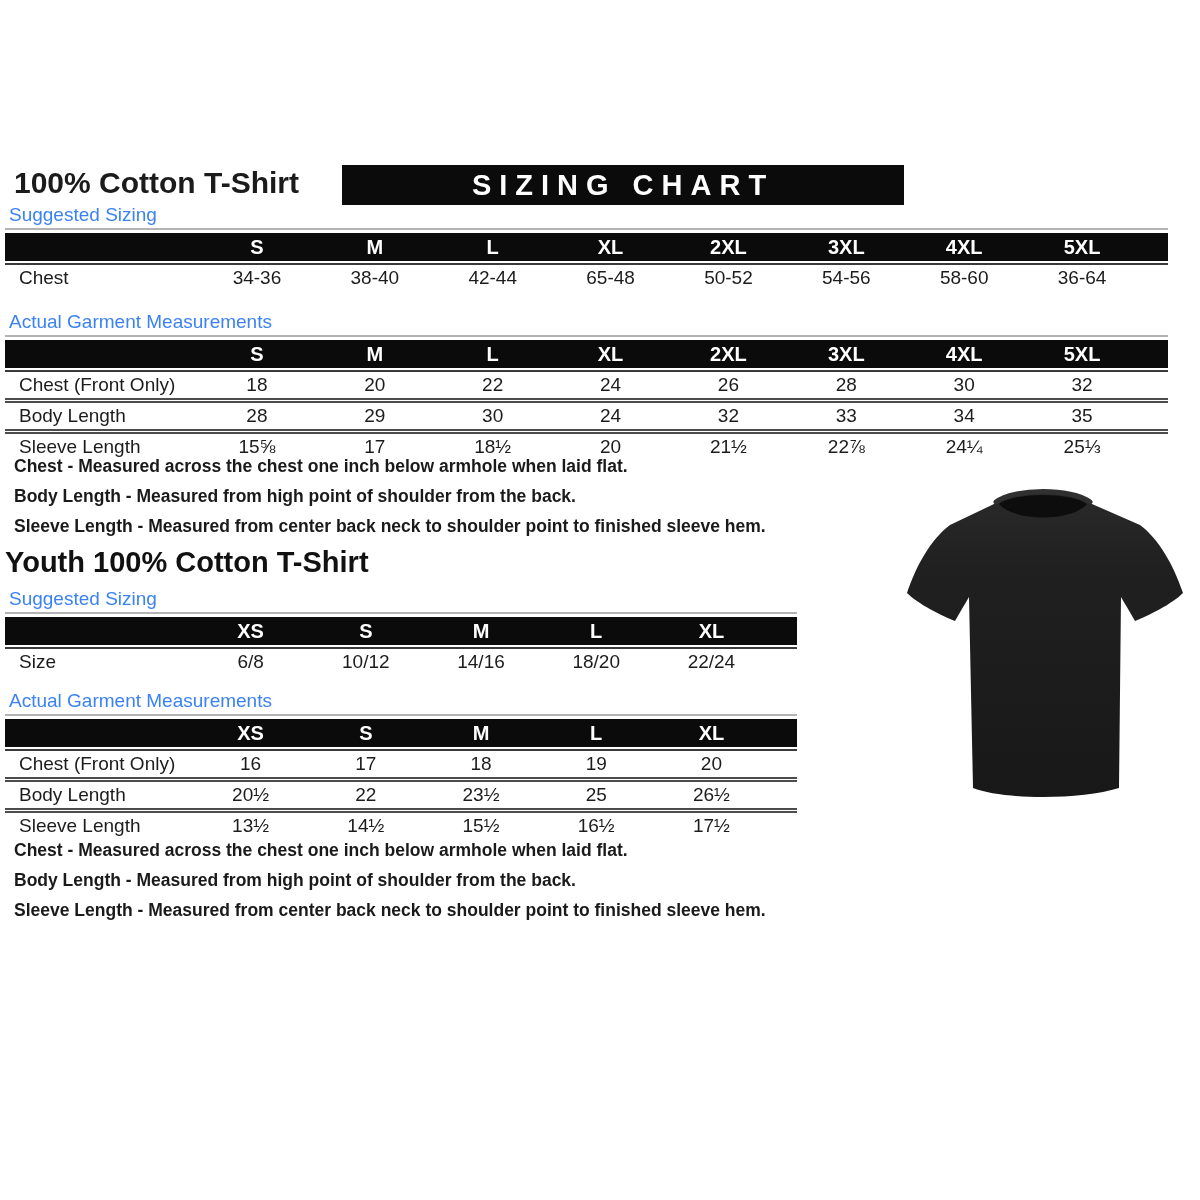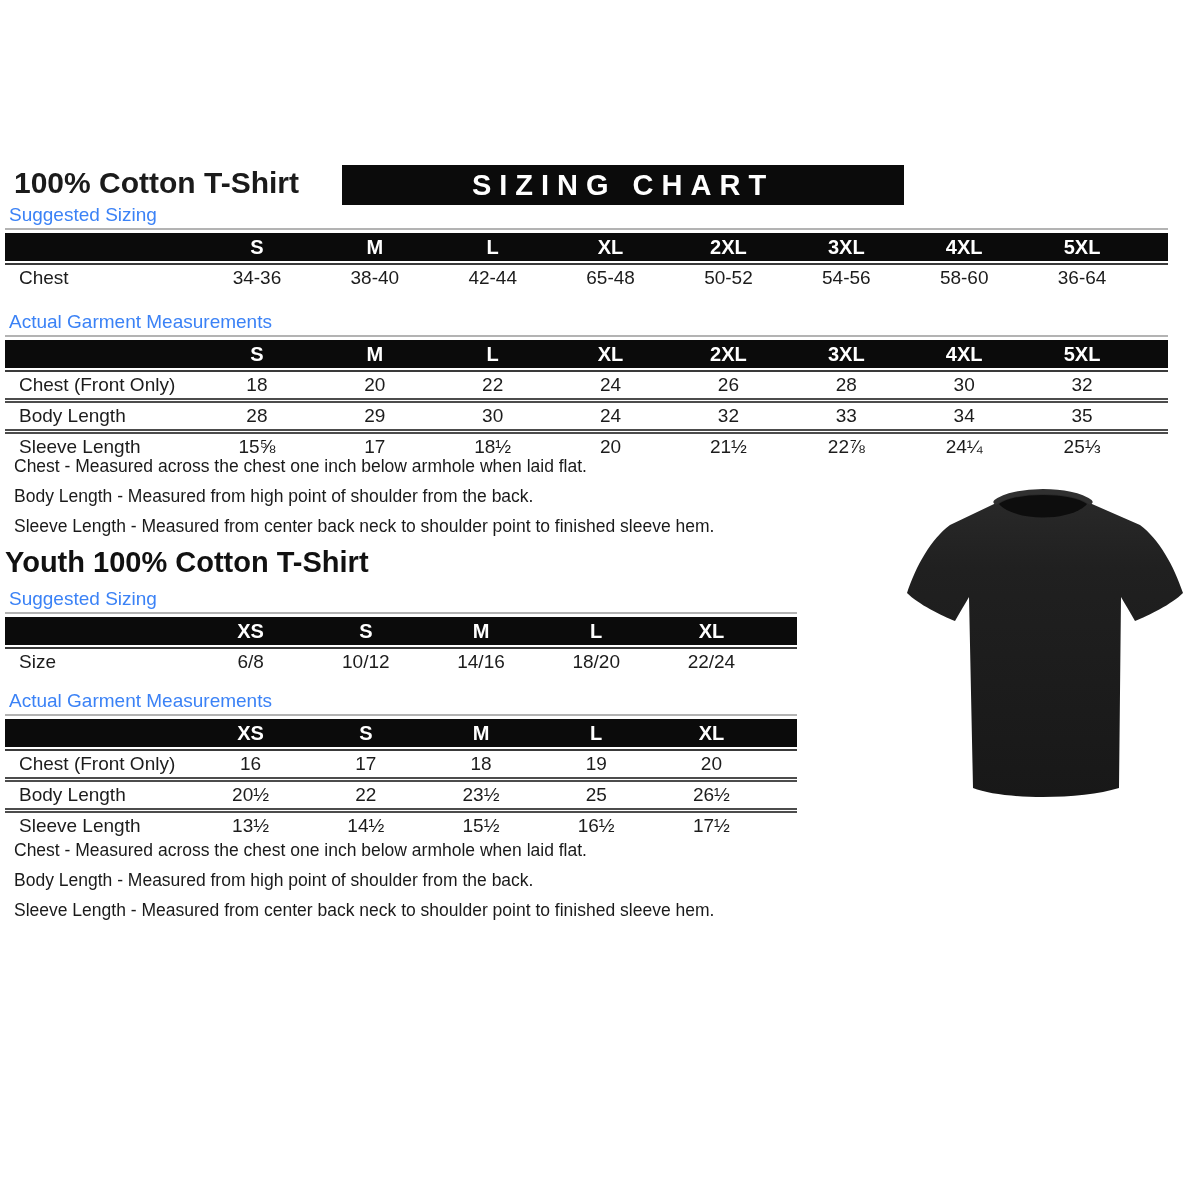--- a/index.html
+++ b/index.html
@@ -35,21 +35,21 @@
   .tcell{flex:1;text-align:center;}
   .th{font-weight:700;font-size:20px;}
   .tlabel{width:193px;padding-left:14px;box-sizing:border-box;font-size:19px;flex:none;}
   .tspace{width:27px;flex:none;}
   .table.youth .tlabel{width:188px;}
   .table.youth .tspace{width:28px;}
   .b{font-weight:400;}
 
   
   .notes{position:absolute;left:14px;}
-  .note{font-size:17.5px;line-height:21px;margin-bottom:9px;color:#1a1a1a;}
+  .note{font-size:17.5px;line-height:21px;margin-bottom:9px;color:#1a1a1a;font-weight:bold;}
 
   
   #tshirt{position:absolute;left:893px;top:462px;width:300px;height:345px;}
 </style>
 </head>
 <body>
 
 <div class="canvas">
 
   <div class="title" id="adult-title">100% Cotton T-Shirt</div>

